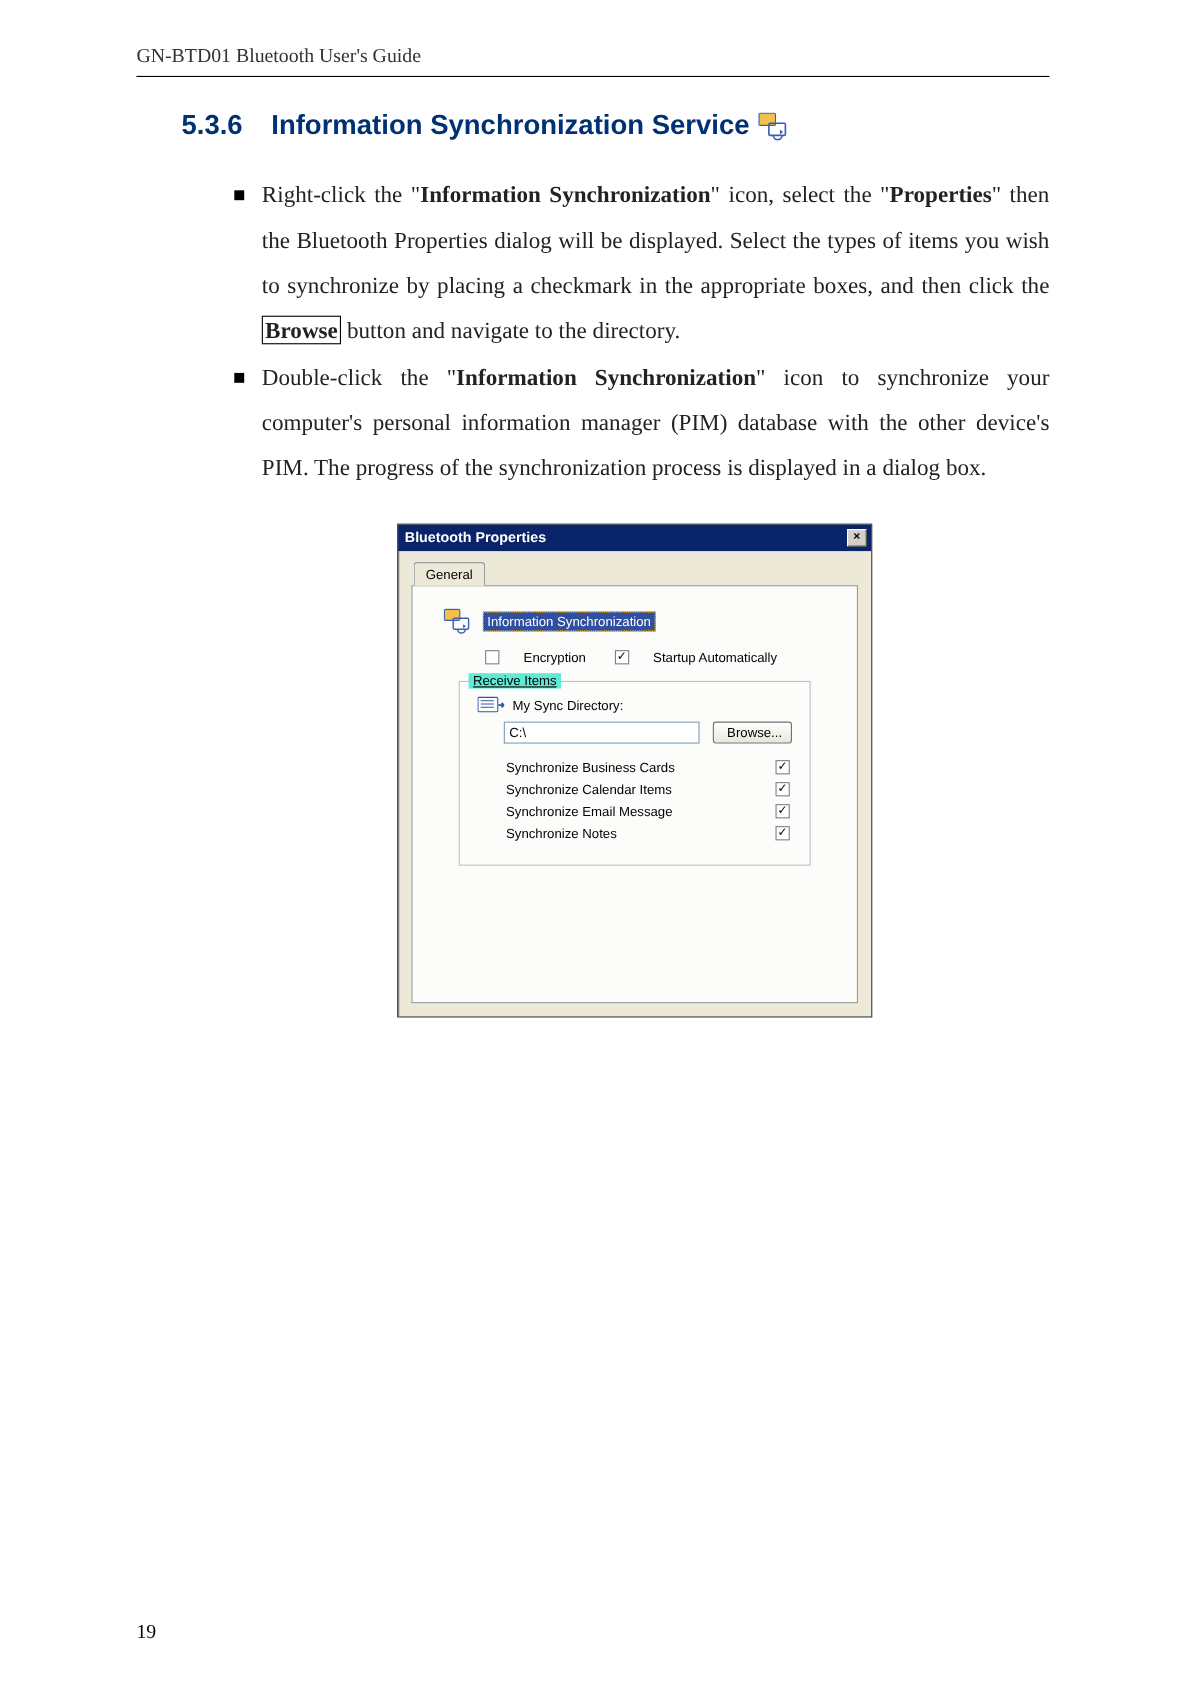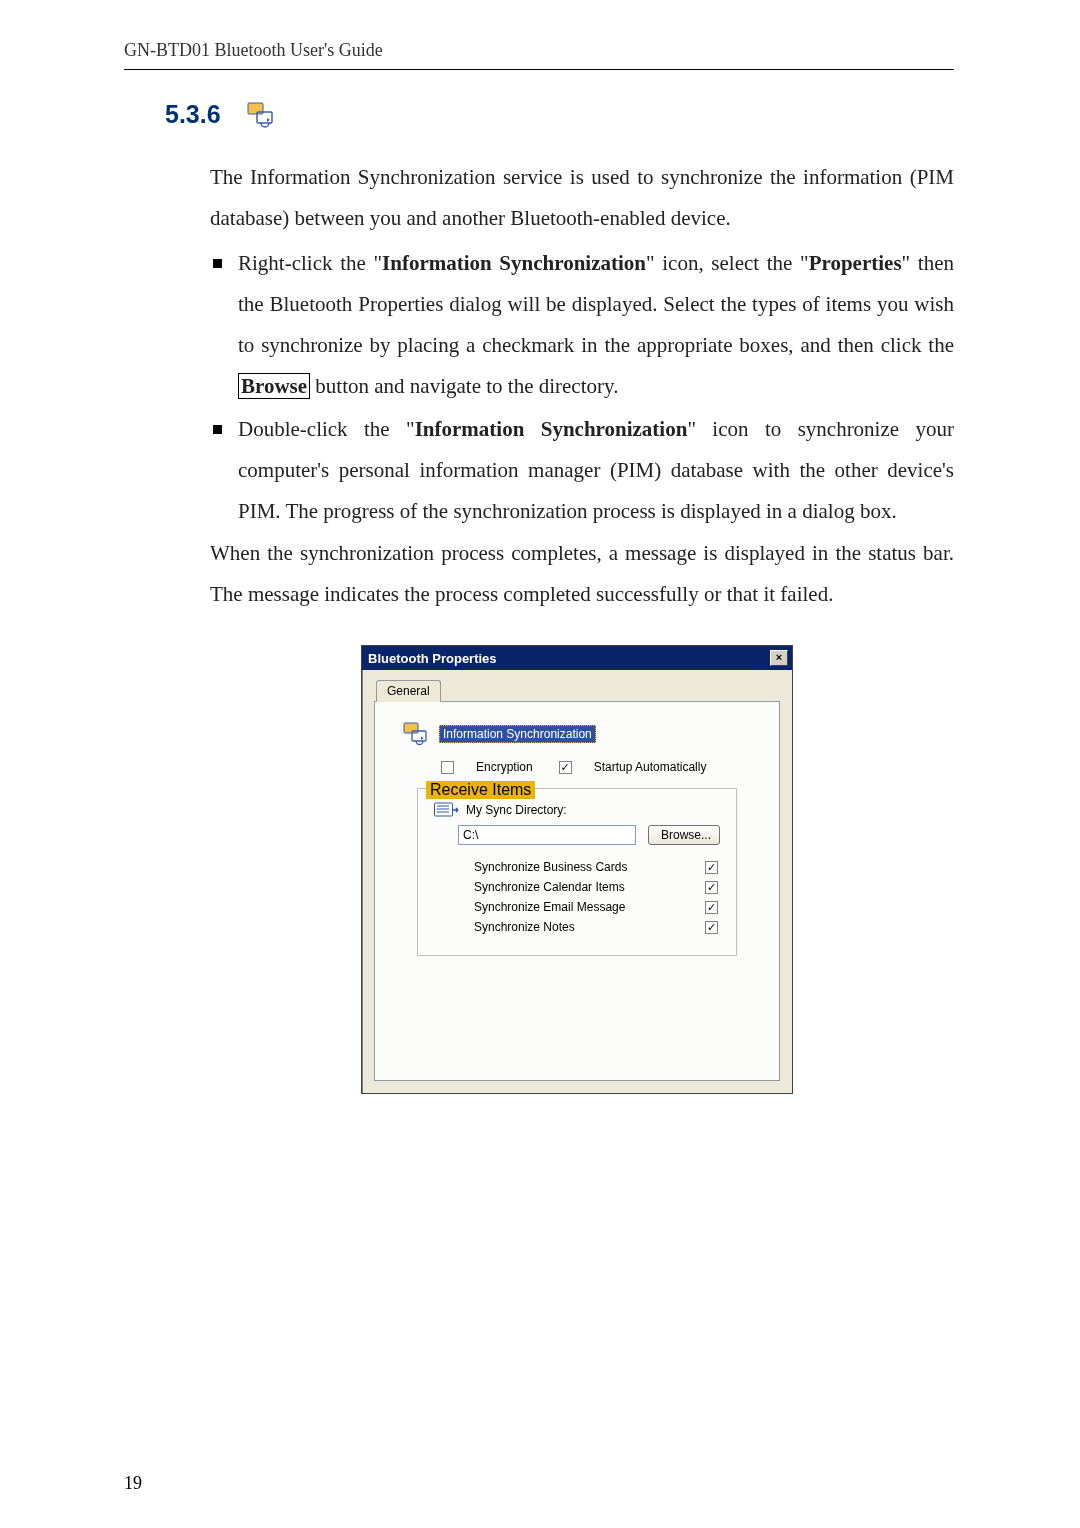--- a/index.html
+++ b/index.html
@@ -180,23 +180,24 @@
   .groupbox {
     border: 1px solid #c0c0c0;
     margin: 0 18px;
     padding: 12px 16px 18px 16px;
     position: relative;
   }
   .groupbox-legend {
     position: absolute;
     top: -8px;
     left: 8px;
-    background: #eab308;
+    background: #5eead4;
     padding: 0 4px;
-    font-size: 16px;
+    font-size: 12px;
+    text-decoration: underline;
   }
   .dir-row {
     display: flex;
     align-items: center;
     gap: 6px;
     font-size: 12px;
     margin-bottom: 6px;
   }
   .dir-icon { width: 26px; height: 18px; display:inline-flex; }
   .path-row {
@@ -231,21 +232,20 @@
   .browse-btn { min-width: 72px; }
   .sync-list {
     margin: 8px 0 0 24px;
     font-size: 12px;
   }
   .sync-list-row {
     display: flex;
     justify-content: space-between;
     align-items: center;
     padding: 3px 2px;
-    margin-left: 14px;
   }
   .dlg-buttons {
     display: flex;
     justify-content: center;
     gap: 8px;
     padding: 10px 0 12px 0;
   }
   .page-num {
     position: absolute;
     bottom: 34px;
@@ -254,43 +254,42 @@
   }
 </style>
 </head>
 <body>
 
 <div class="header-note">GN-BTD01 Bluetooth User's Guide</div>
 <hr class="divider">
 
 <h2 class="section-heading">
   <span class="section-number">5.3.6</span>
+  <span>Information Synchronization Service</span>
   <span class="sync-large-icon">
     <svg viewBox="0 0 30 26">
       <rect x="1" y="1" width="15" height="11" rx="1" fill="#f4c04a" stroke="#3a5fb0" stroke-width="1"></rect>
       <rect x="10" y="10" width="15" height="11" rx="1" fill="none" stroke="#3a5fb0" stroke-width="1.5"></rect>
       <path d="M14 21 a4 4 0 1 0 8 0" fill="none" stroke="#3a5fb0" stroke-width="1.5"></path>
       <path d="M20 16 l3 2 -3 2 z" fill="#3a5fb0"></path>
     </svg>
   </span>
 </h2>
 
 <div class="body-text">
-  <p class="body-para">The Information Synchronization service is used to synchronize the information (PIM database) between you and another Bluetooth-enabled device.</p>
 
   <ul class="bullets">
     <li>
       <span>Right-click the "</span><b class="bold">Information Synchronization</b><span>" icon, select the "</span><b class="bold">Properties</b><span>" then the Bluetooth Properties dialog will be displayed. Select the types of items you wish to synchronize by placing a checkmark in the appropriate boxes, and then click the </span><span class="browse-box">Browse</span><span> button and navigate to the directory.</span>
     </li>
     <li>
       <span>Double-click the "</span><b class="bold">Information Synchronization</b><span>" icon to synchronize your computer's personal information manager (PIM) database with the other device's PIM. The progress of the synchronization process is displayed in a dialog box.</span>
     </li>
   </ul>
 
-  <p class="after-para">When the synchronization process completes, a message is displayed in the status bar. The message indicates the process completed successfully or that it failed.</p>
 </div>
 
 <div class="dialog-wrap">
   <div class="dialog">
     <div class="titlebar">
       <span>Bluetooth Properties</span>
       <span class="close-btn">×</span>
     </div>
     <div class="dlg-body">
       <div class="tab-strip">

